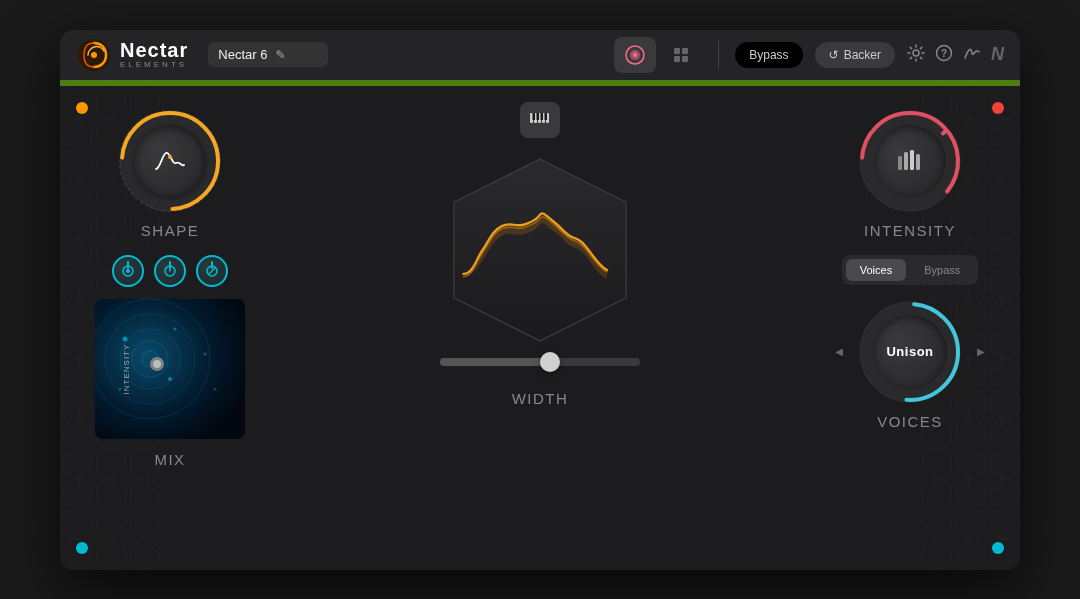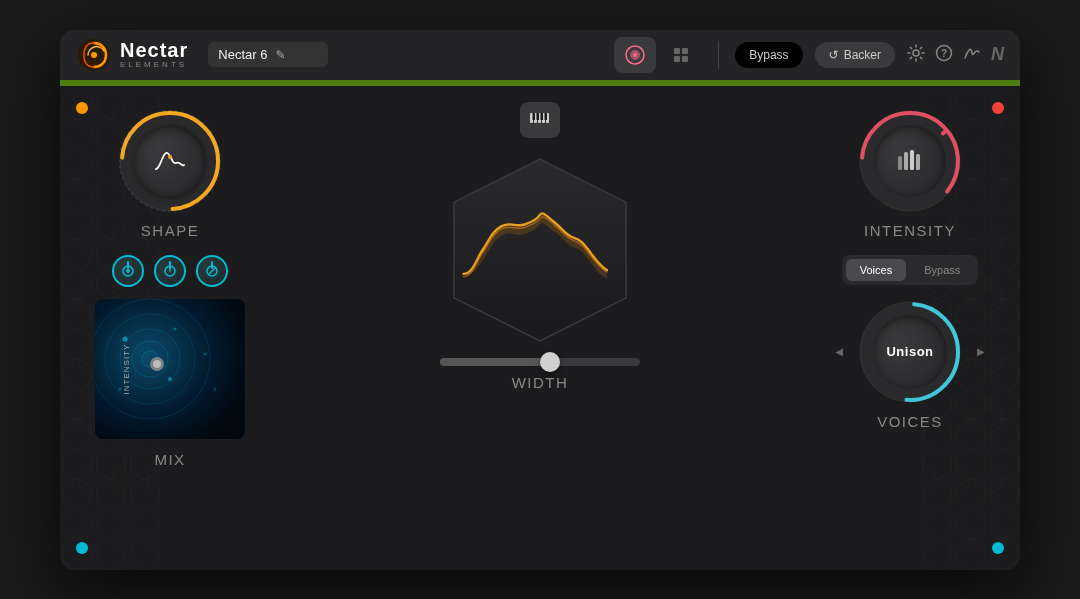--- a/index.html
+++ b/index.html
@@ -357,21 +357,21 @@
       display: flex;
       align-items: center;
       justify-content: center;
     }
 
     
     .width-section {
       display: flex;
       flex-direction: column;
       align-items: center;
-      gap: 8px;
+      gap: 24px;
       margin-top: 8px;
       width: 100%;
     }
 
     .width-slider-track {
       width: 200px;
       height: 8px;
       background: #3a3a3c;
       border-radius: 4px;
       position: relative;

